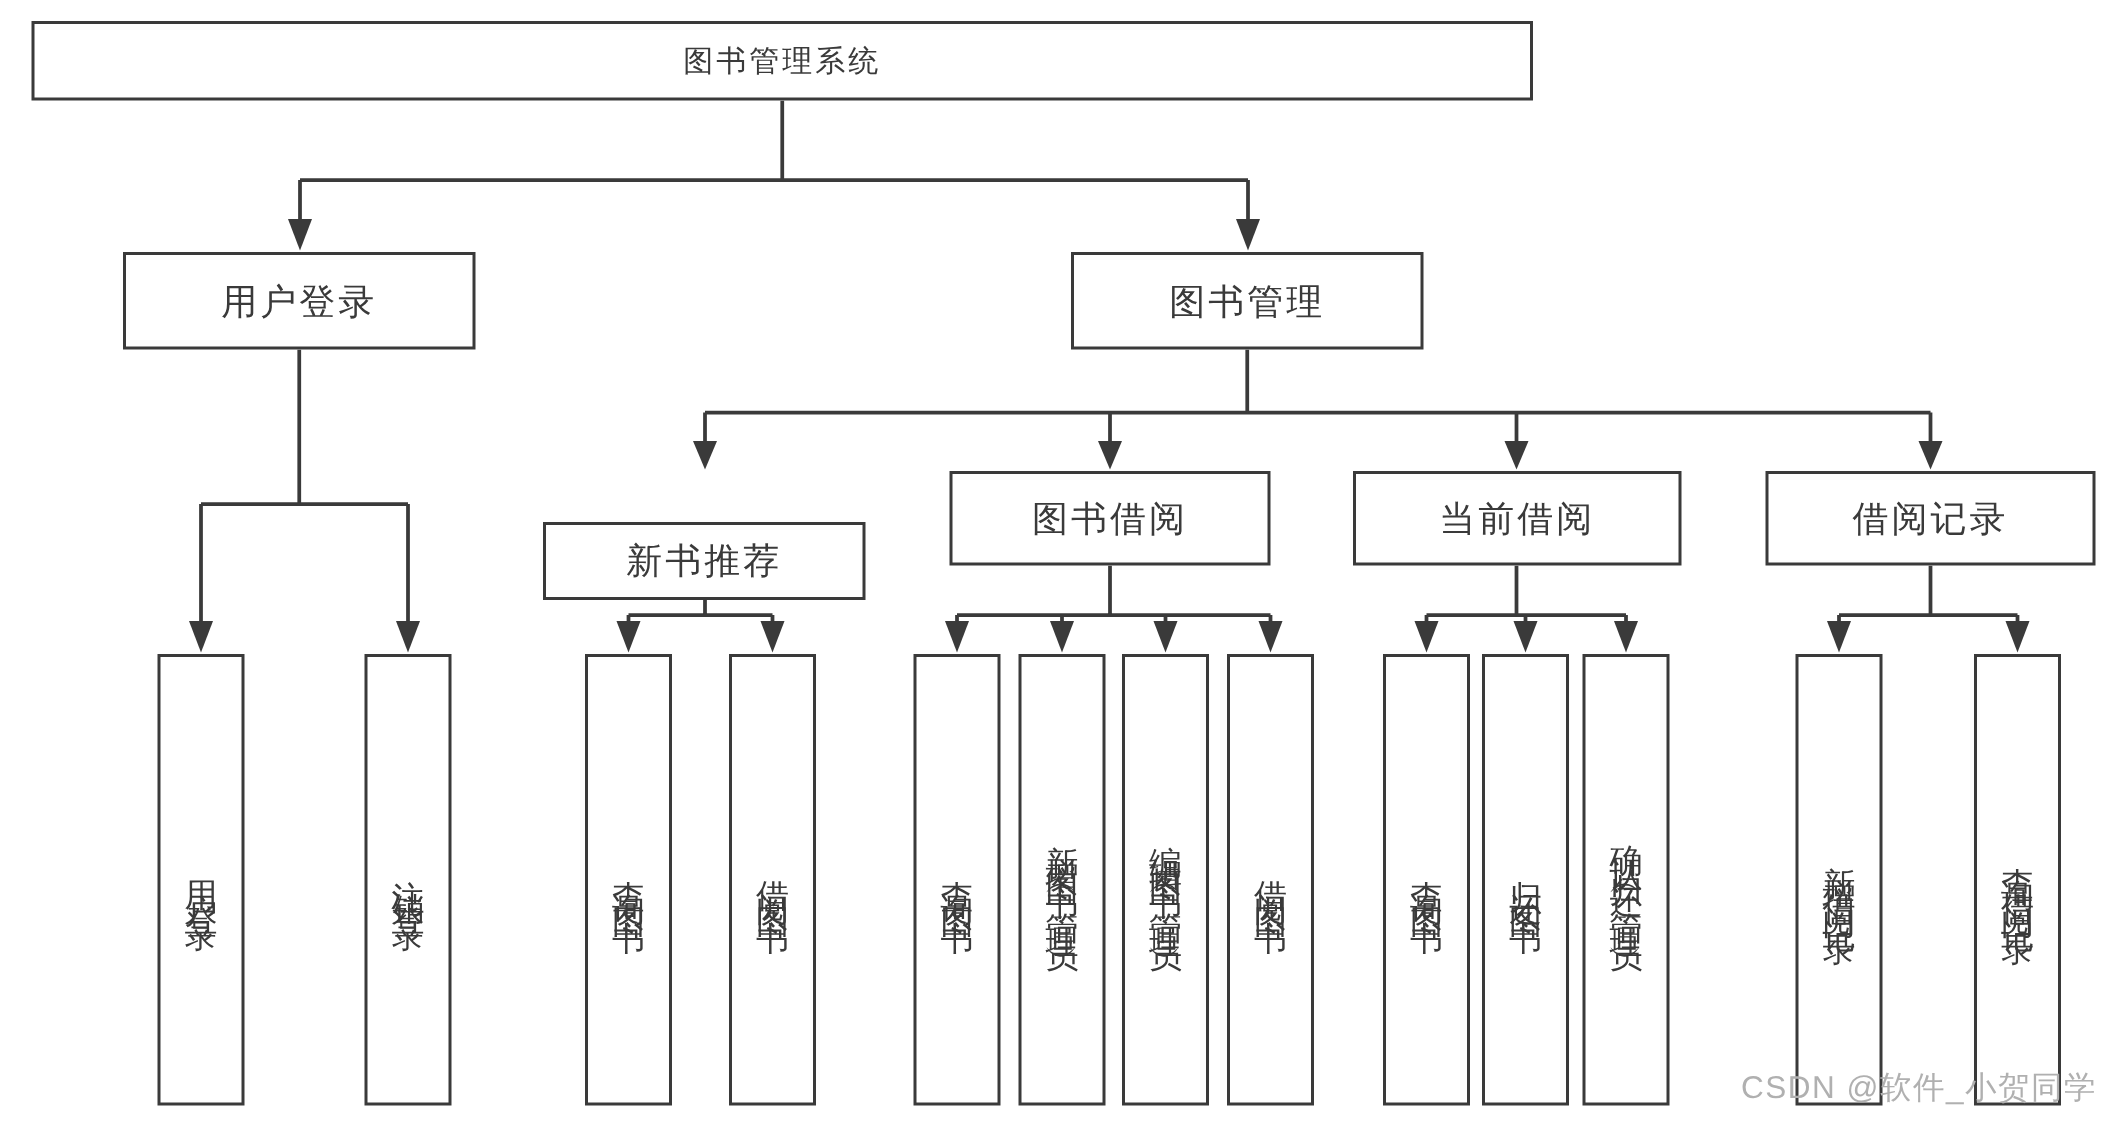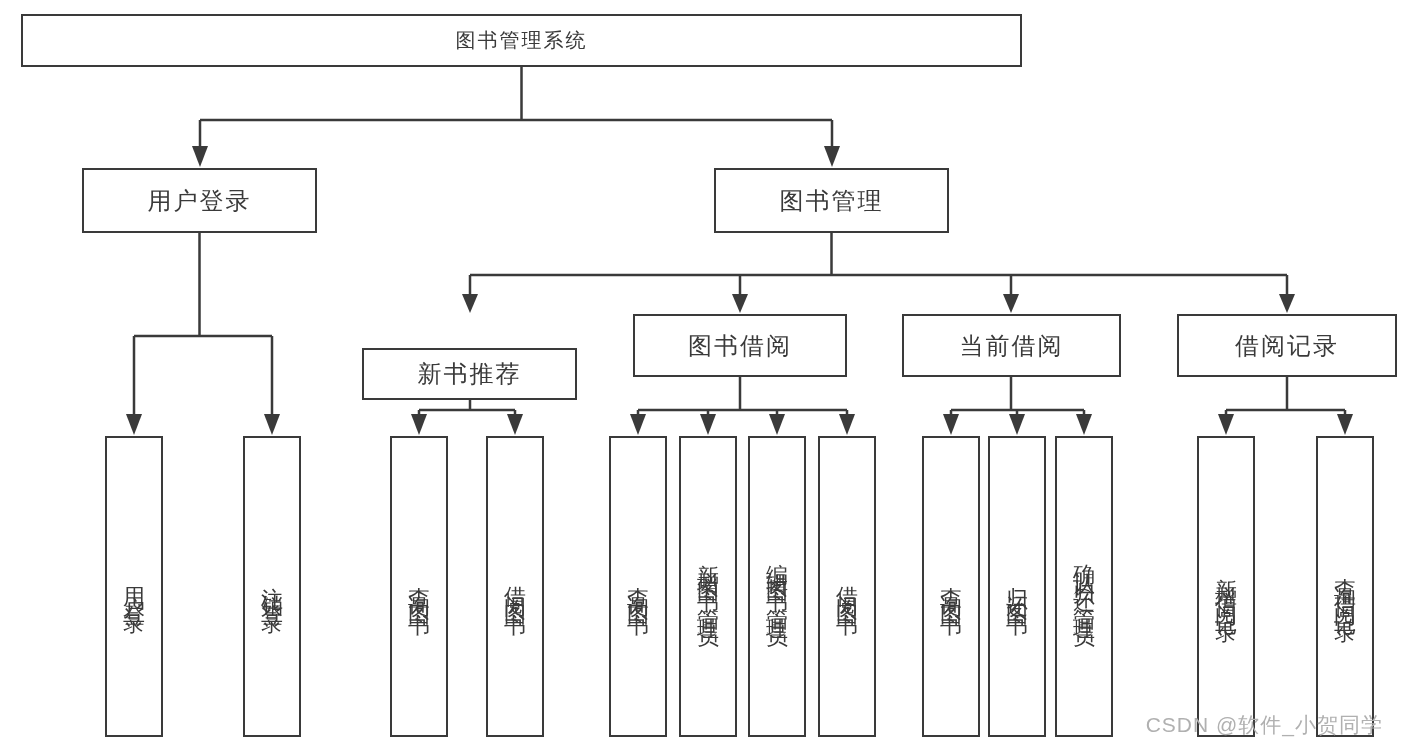--- a/index.html
+++ b/index.html
@@ -53,21 +53,21 @@
   }
   .leaf .vtext {
     writing-mode: vertical-rl;
     text-orientation: mixed;
     letter-spacing: 9px;
     line-height: 1;
   }
   .watermark {
     position: absolute;
     top: 711px;
-    right: 22px;
+    right: 7px;
     font-size: 21px;
     letter-spacing: 1px;
     color: var(--watermark);
     white-space: nowrap;
     pointer-events: none;
   }
 </style>
 </head>
 <body>
 

